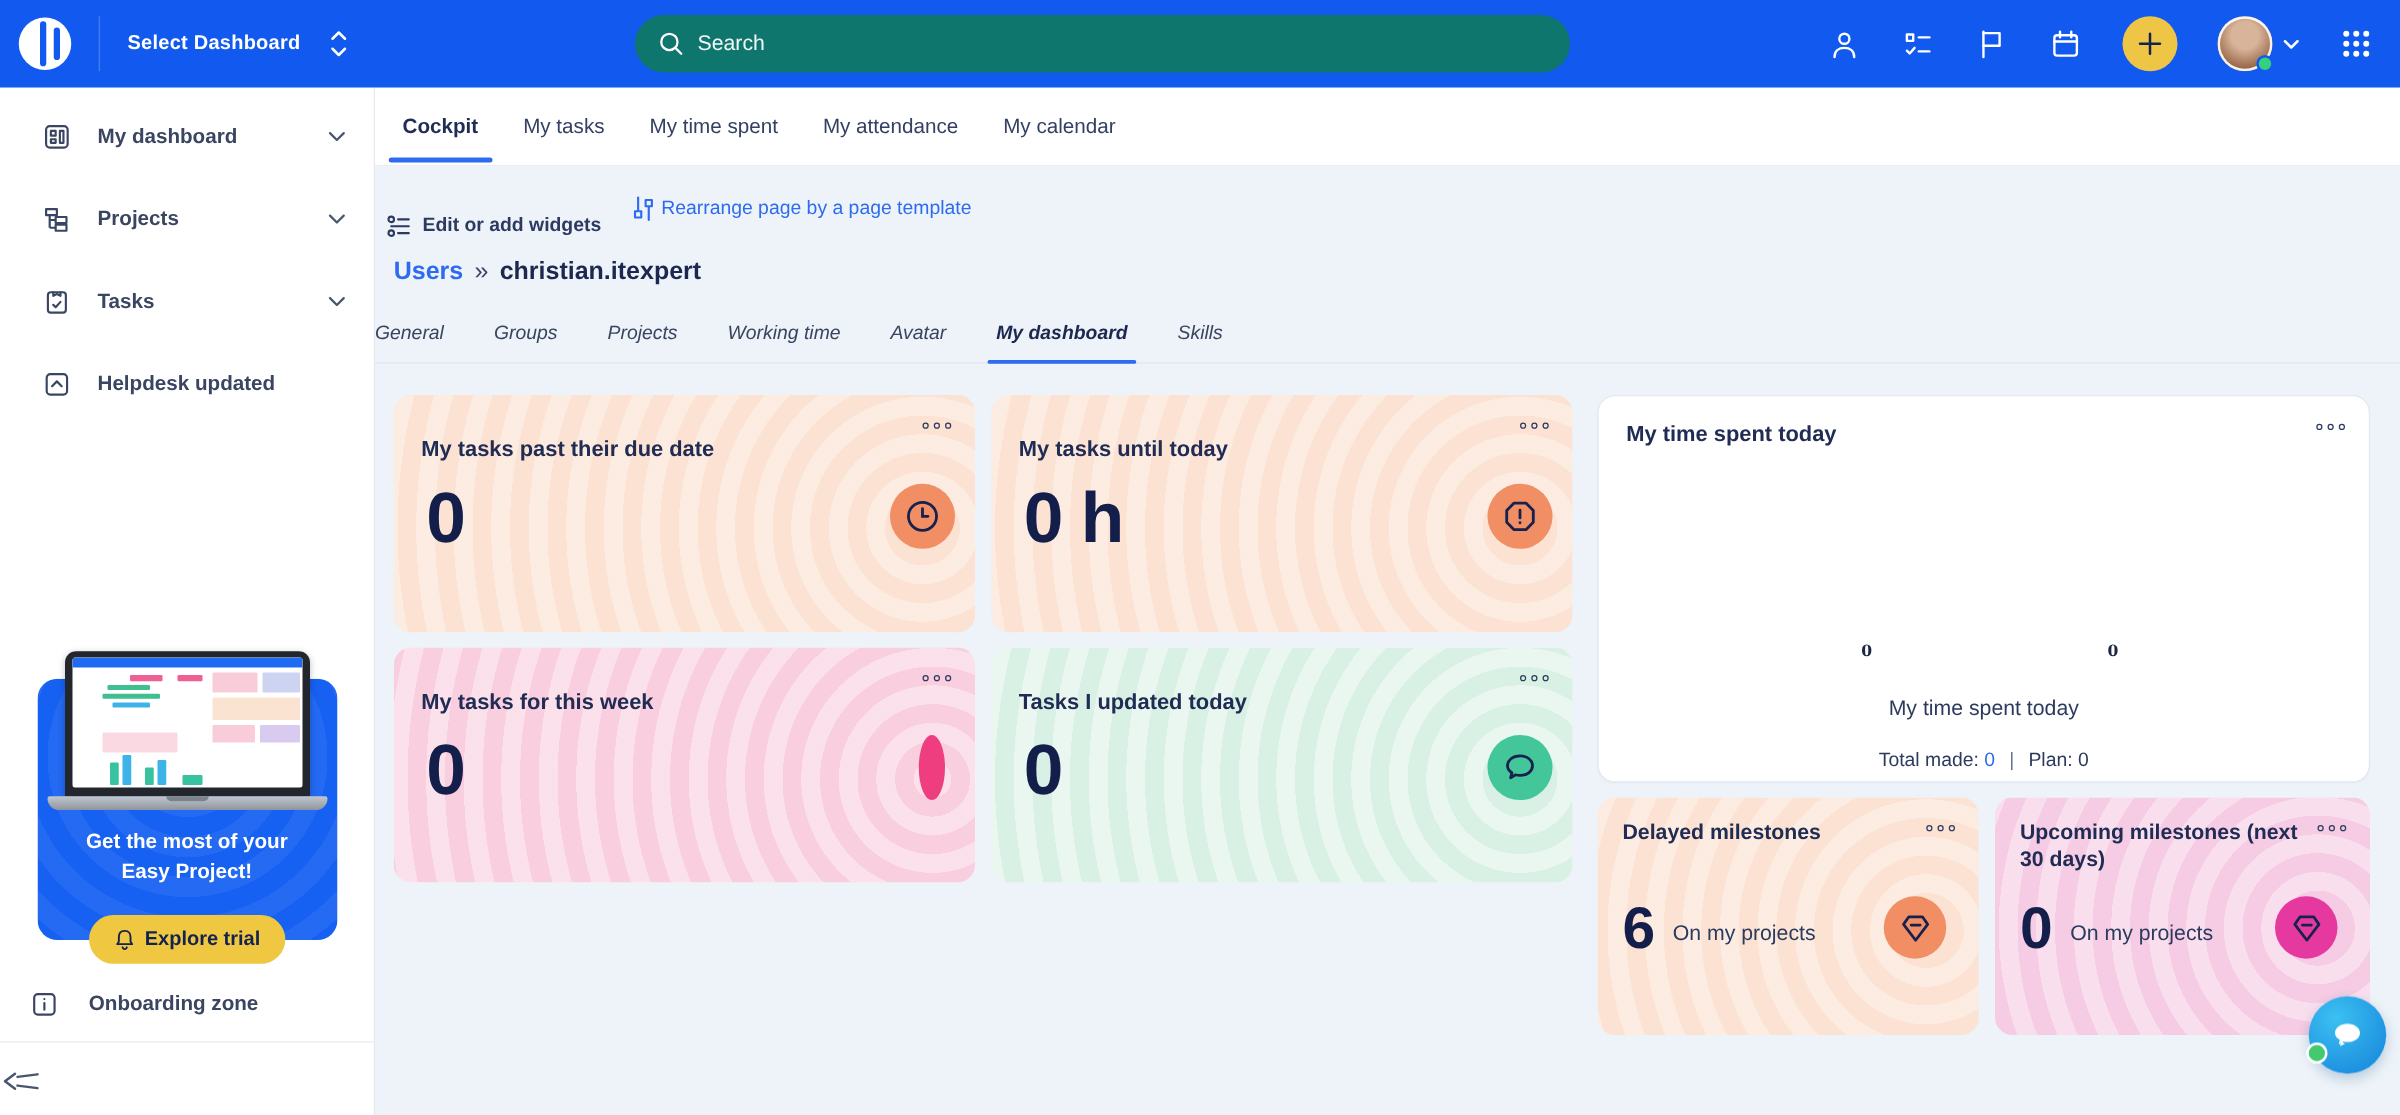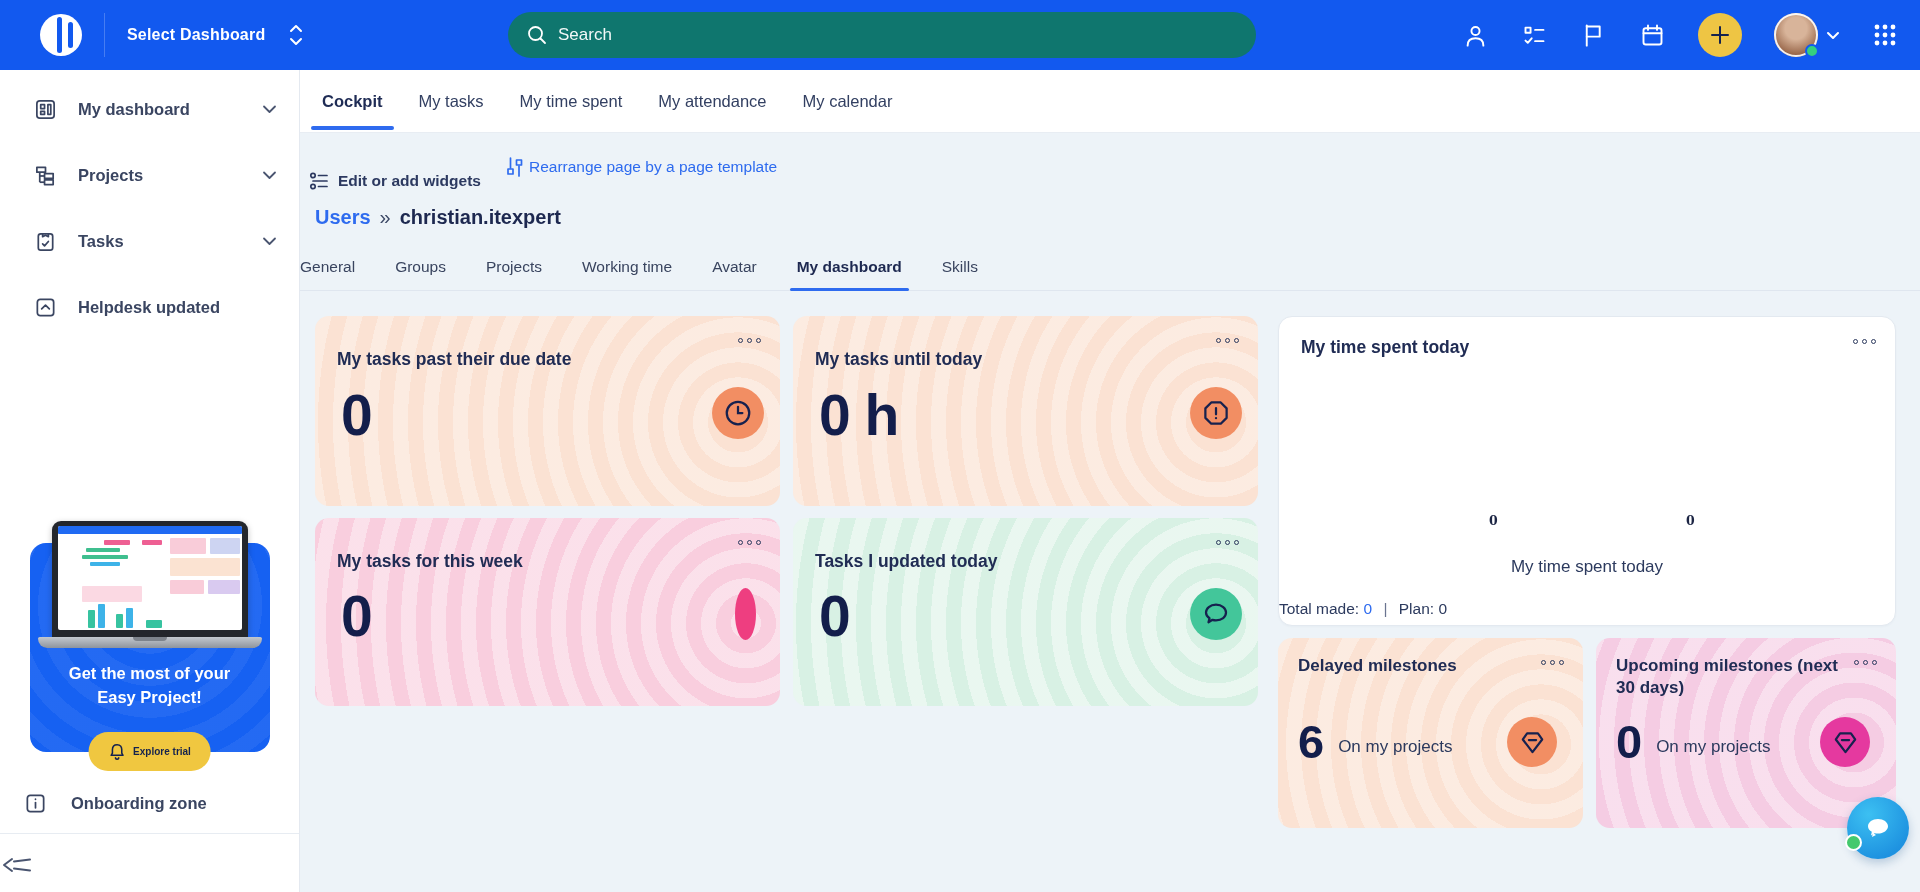--- a/index.html
+++ b/index.html
@@ -1,20 +1,20 @@
 <!DOCTYPE html>
 <html><head>
 <meta charset="utf-8">
 <style>
   * { margin:0; padding:0; box-sizing:border-box; }
   html,body { width:1920px; height:892px; overflow:hidden; font-family:"Liberation Sans",sans-serif; background:#edf3f8; }
 
   
   .topbar { height:70px; background:#1259ef; display:flex; align-items:center; position:relative; }
-  .tb-left { width:508px; display:flex; align-items:center; flex:none;padding-left:25px; }
+  .tb-left { width:508px; display:flex; align-items:center; flex:none; }
   .tb-logo { width:46px; height:46px; margin:0 20px 0 13px; flex:none; }
   .tb-vdiv { width:1px; height:44px; background:rgba(255,255,255,.22); margin-right:22px; }
   .tb-title { color:#fff; font-size:16px; font-weight:600; letter-spacing:.2px; cursor:pointer; }
   .tb-updown { margin-left:22px; cursor:pointer; display:flex; }
   .tb-search { width:748px; height:46px; flex:none; background:#0f766e; border:none; border-radius:24px; color:#fff;
     font-size:17px; padding:0 20px 0 50px; outline:none; font-family:"Liberation Sans",sans-serif;
     background-image:none; }
   .tb-search::placeholder { color:rgba(255,255,255,.95); }
   .tb-search-wrap { position:relative; }
   .tb-search-wrap .mag { position:absolute; left:18px; top:12px; }
@@ -58,21 +58,21 @@
   .li-b1 { left:30px; top:84px; width:7px; height:18px; background:#37c3a0; }
   .li-b2 { left:40px; top:78px; width:7px; height:24px; background:#3db3e8; }
   .li-b3 { left:58px; top:88px; width:7px; height:14px; background:#37c3a0; }
   .li-b4 { left:68px; top:82px; width:7px; height:20px; background:#3db3e8; }
   .li-b5 { left:88px; top:94px; width:16px; height:8px; background:#37c3a0; }
   .li-r1 { left:24px; top:60px; width:60px; height:16px; background:#fbd9e3; }
   .lap-base { width:224px; margin-left:-14px; height:11px; background:linear-gradient(#c3c8cf,#8e949d); border-radius:2px 2px 10px 10px; position:relative; }
   .lap-base::after { content:""; position:absolute; left:50%; top:0; transform:translateX(-50%); width:34px; height:4px; background:#7d838c; border-radius:0 0 6px 6px; }
   .promo-text { color:#fff; font-size:16.5px; font-weight:600; line-height:1.5; }
   .explore-btn { position:absolute; left:50%; bottom:-19px; transform:translateX(-50%); background:#f0c740; border:none; border-radius:20px;
-    height:39px; padding:0 20px; display:flex; align-items:center; gap:8px; font-size:10px; font-weight:700; color:#14224e; cursor:pointer; white-space:nowrap; font-family:"Liberation Sans",sans-serif; }
+    height:39px; padding:0 20px; display:flex; align-items:center; gap:8px; font-size:16px; font-weight:700; color:#14224e; cursor:pointer; white-space:nowrap; font-family:"Liberation Sans",sans-serif; }
   .onboarding-row { margin-top:40px; padding-left:24px; display:flex; align-items:center; gap:24px; cursor:pointer; }
   .sb-divider { border:none; border-top:1px solid #e7ecf2; margin:18px 0 0; }
   .collapse-btn { margin:18px auto 14px; cursor:pointer; display:flex; }
 
   
   .main { flex:1; display:flex; flex-direction:column; background:#edf3f8; }
   .tabbar { background:#fff; height:63px; display:flex; align-items:center; gap:36px; padding-left:22px; border-bottom:1px solid #e8edf3; }
   .ptab { position:relative; height:100%; display:flex; align-items:center; font-size:16.5px; font-weight:500; color:#334062; cursor:pointer; }
   .ptab.active { font-weight:700; color:#1f2c55; }
   .ptab.active::after { content:""; position:absolute; left:-11px; right:-11px; bottom:2px; height:4px; border-radius:3px; background:#2e6bef; }
@@ -110,21 +110,21 @@
 
   .org-ic { background:#f28e63; }
   .teal-ic { background:#43c69a; }
   .mag-ic { background:#e5399f; }
   .pink-ellipse { position:absolute; right:24px; top:50%; transform:translateY(-46%); width:21px; height:52px; border-radius:50%; background:#ee3e80; }
 
   .time-card { height:310px; background:#fff; border:1px solid #e3e9f0; border-radius:14px; position:relative; padding:19px 22px; box-shadow:0 1px 2px rgba(30,50,90,.03); }
   .tc-zero { position:absolute; top:196px; font-family:"DejaVu Serif",serif; font-size:12.5px; font-weight:700; color:#1c2544; }
   .tc-zero.z1 { left:210px; } .tc-zero.z2 { left:407px; }
   .tc-axis { position:absolute; left:0; right:0; top:240px; text-align:center; font-size:17px; font-weight:500; color:#2c3a5e; }
-  .tc-footer { position:absolute; left:0; right:0; top:283px; text-align:left; font-size:15.5px; color:#2c3a5e; }
+  .tc-footer { position:absolute; left:0; right:0; top:283px; text-align:center; font-size:15.5px; color:#2c3a5e; }
   .tc-footer .lk { color:#2e6bef; cursor:pointer; }
   .tc-footer .pipe { color:#6a7490; margin:0 7px; }
 
   .ms-row { display:flex; gap:13px; margin-top:12px; }
   .ms-card { height:190px; border-radius:14px; position:relative; padding:17px 20px; }
   .ms-card.delayed { width:305px; }
   .ms-card.upcoming { width:300px; }
   .ms-card .card-title { font-size:17px; max-width:228px; }
   .ms-body { position:absolute; left:20px; top:76px; display:flex; align-items:center; gap:14px; }
   .ms-val { font-size:47px; font-weight:800; color:#131e4b; }
@@ -366,21 +366,21 @@
             <rect x="11.5" y="4" width="5" height="5"></rect>
           </svg>
         <span>Rearrange page by a page template</span>
       </span>
     </div>
 
     <div class="breadcrumb">
       <span class="crumb-root">Users</span><span class="crumb-sep">»</span><span class="crumb-cur">christian.itexpert</span>
     </div>
 
-    <nav class="ptabs2" style="margin-left:0; padding-left:0;">
+    <nav class="ptabs2" style="margin-left:0; padding-left:0;font-style:italic;">
       <span class="stab">General</span>
       <span class="stab">Groups</span>
       <span class="stab">Projects</span>
       <span class="stab">Working time</span>
       <span class="stab">Avatar</span>
       <span class="stab active">My dashboard</span>
       <span class="stab">Skills</span>
     </nav>
 
     <section class="widgets">

